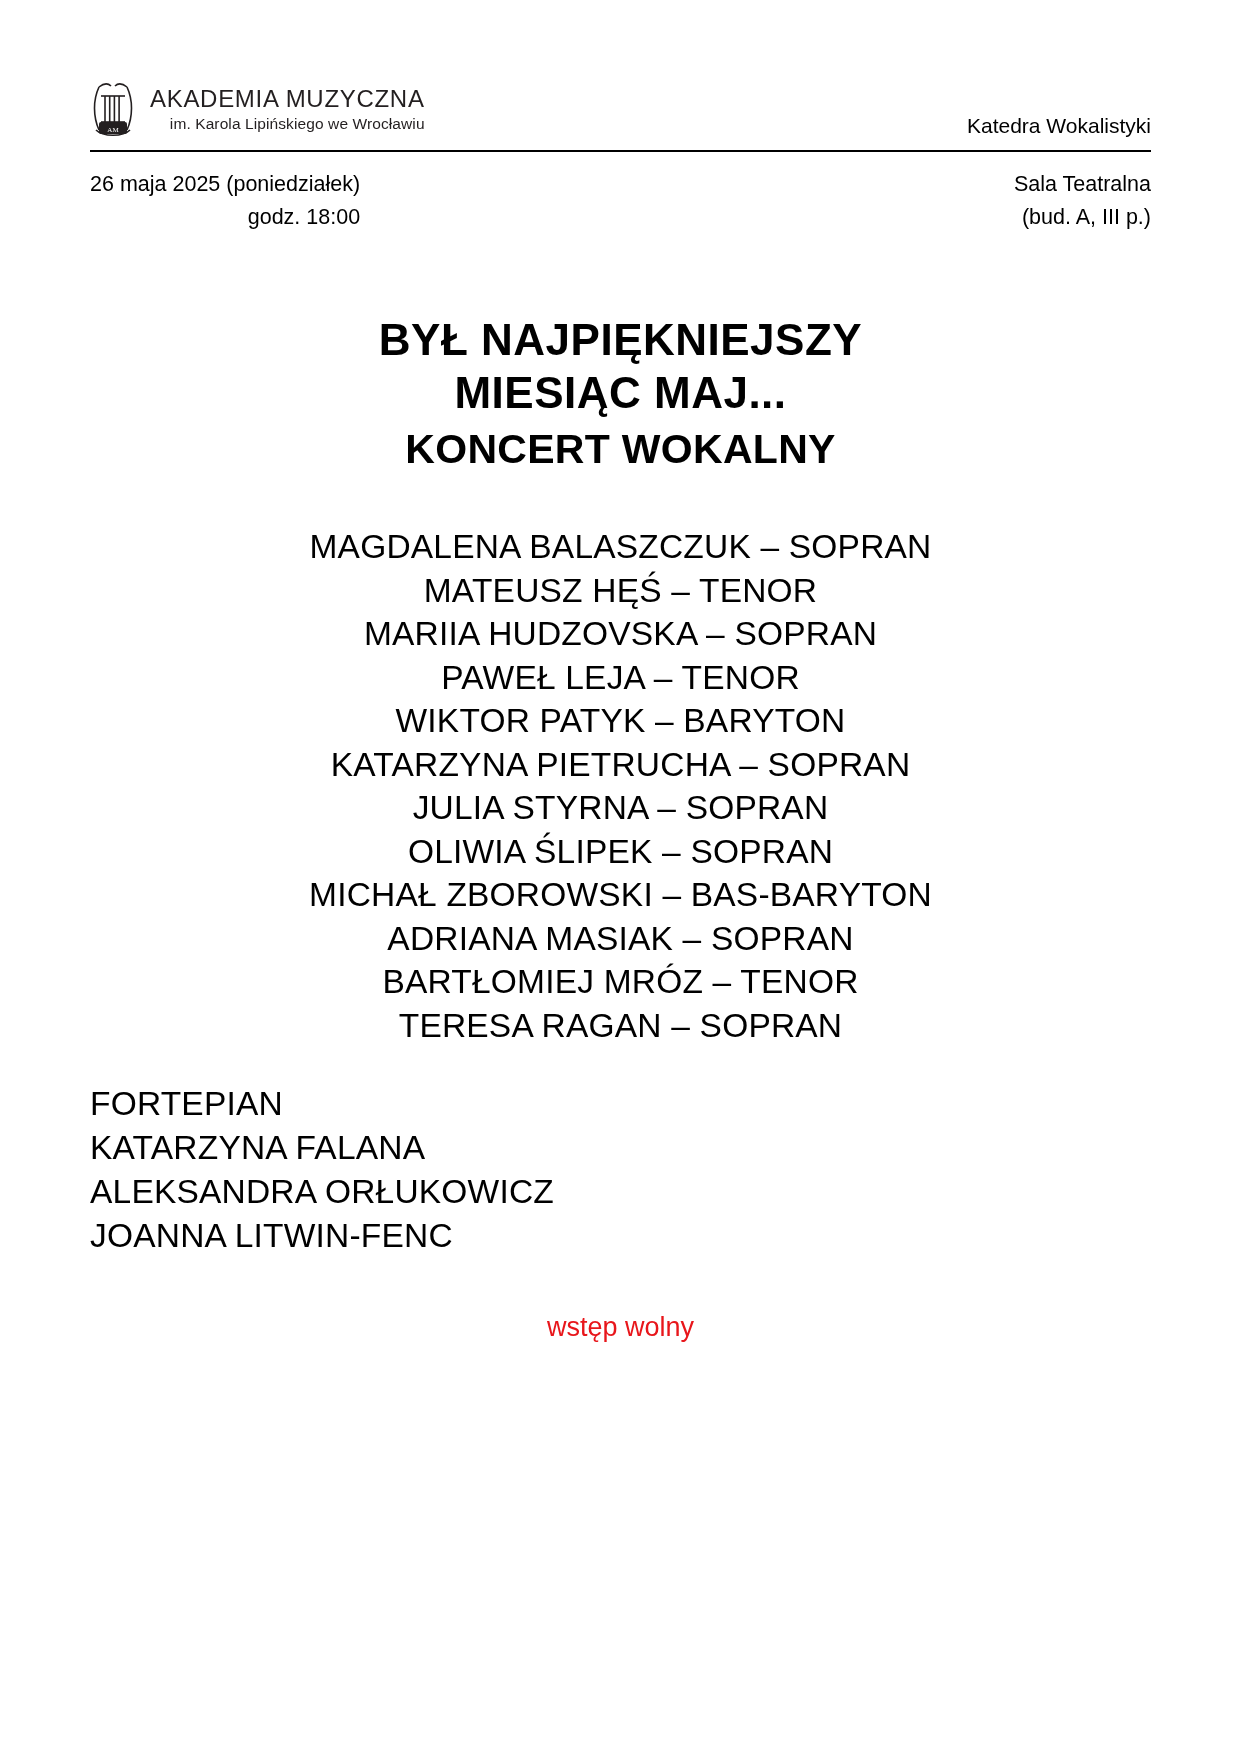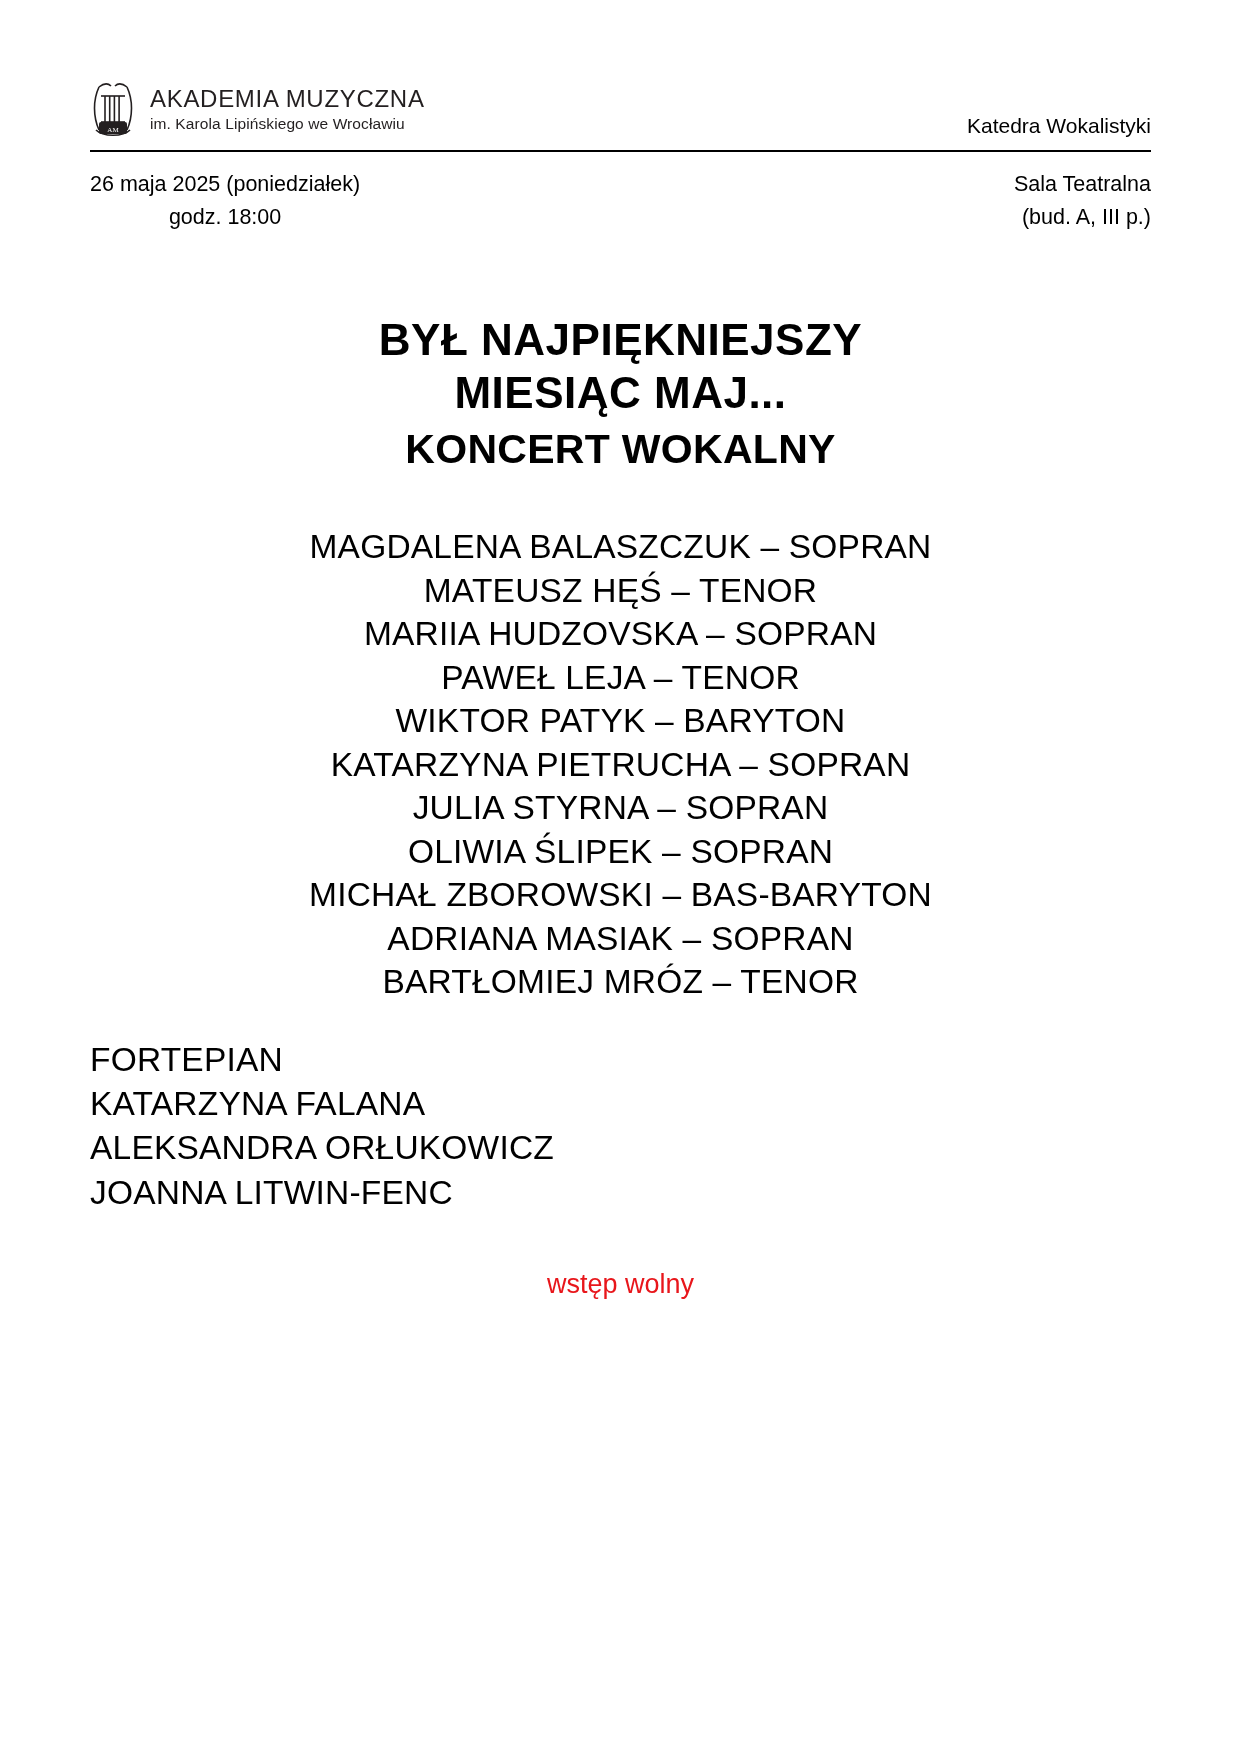--- a/index.html
+++ b/index.html
@@ -37,20 +37,21 @@
   }
   .logo {
     width: 46px;
     height: 62px;
     flex: 0 0 auto;
   }
   .brand-text {
     display: flex;
     flex-direction: column;
     line-height: 1.15;
+    text-align: right;
   }
   .brand-line1 {
     font-size: 24px;
     letter-spacing: 0.7px;
     color: #231f20;
   }
   .brand-line2 {
     font-size: 15.5px;
     letter-spacing: 0.1px;
     color: #231f20;
@@ -68,21 +69,21 @@
   }
 
   
   .meta {
     display: flex;
     justify-content: space-between;
     margin-top: 16px;
     font-size: 21.5px;
     line-height: 1.55;
   }
-  .meta-left { text-align: center; }
+  .meta-left { text-align: right; }
   .meta-right { text-align: right; }
 
   
   .title-block {
     margin-top: 78px;
     text-align: center;
   }
   .title-main {
     font-size: 44px;
     font-weight: bold;
@@ -188,20 +189,21 @@
     <div class="performer">MATEUSZ HĘŚ – TENOR</div>
     <div class="performer">MARIIA HUDZOVSKA – SOPRAN</div>
     <div class="performer">PAWEŁ LEJA – TENOR</div>
     <div class="performer">WIKTOR PATYK – BARYTON</div>
     <div class="performer">KATARZYNA PIETRUCHA – SOPRAN</div>
     <div class="performer">JULIA STYRNA – SOPRAN</div>
     <div class="performer">OLIWIA ŚLIPEK – SOPRAN</div>
     <div class="performer">MICHAŁ ZBOROWSKI – BAS-BARYTON</div>
     <div class="performer">ADRIANA MASIAK – SOPRAN</div>
     <div class="performer">BARTŁOMIEJ MRÓZ – TENOR</div>
+    <div class="performer">TERESA RAGAN – SOPRAN</div>
   </div>
 
   <div class="piano">
     <div class="piano-line">FORTEPIAN</div>
     <div class="piano-line">KATARZYNA FALANA</div>
     <div class="piano-line">ALEKSANDRA ORŁUKOWICZ</div>
     <div class="piano-line">JOANNA LITWIN-FENC</div>
   </div>
 
   <div class="note" style="color: rgb(232, 22, 27);">wstęp wolny</div>

